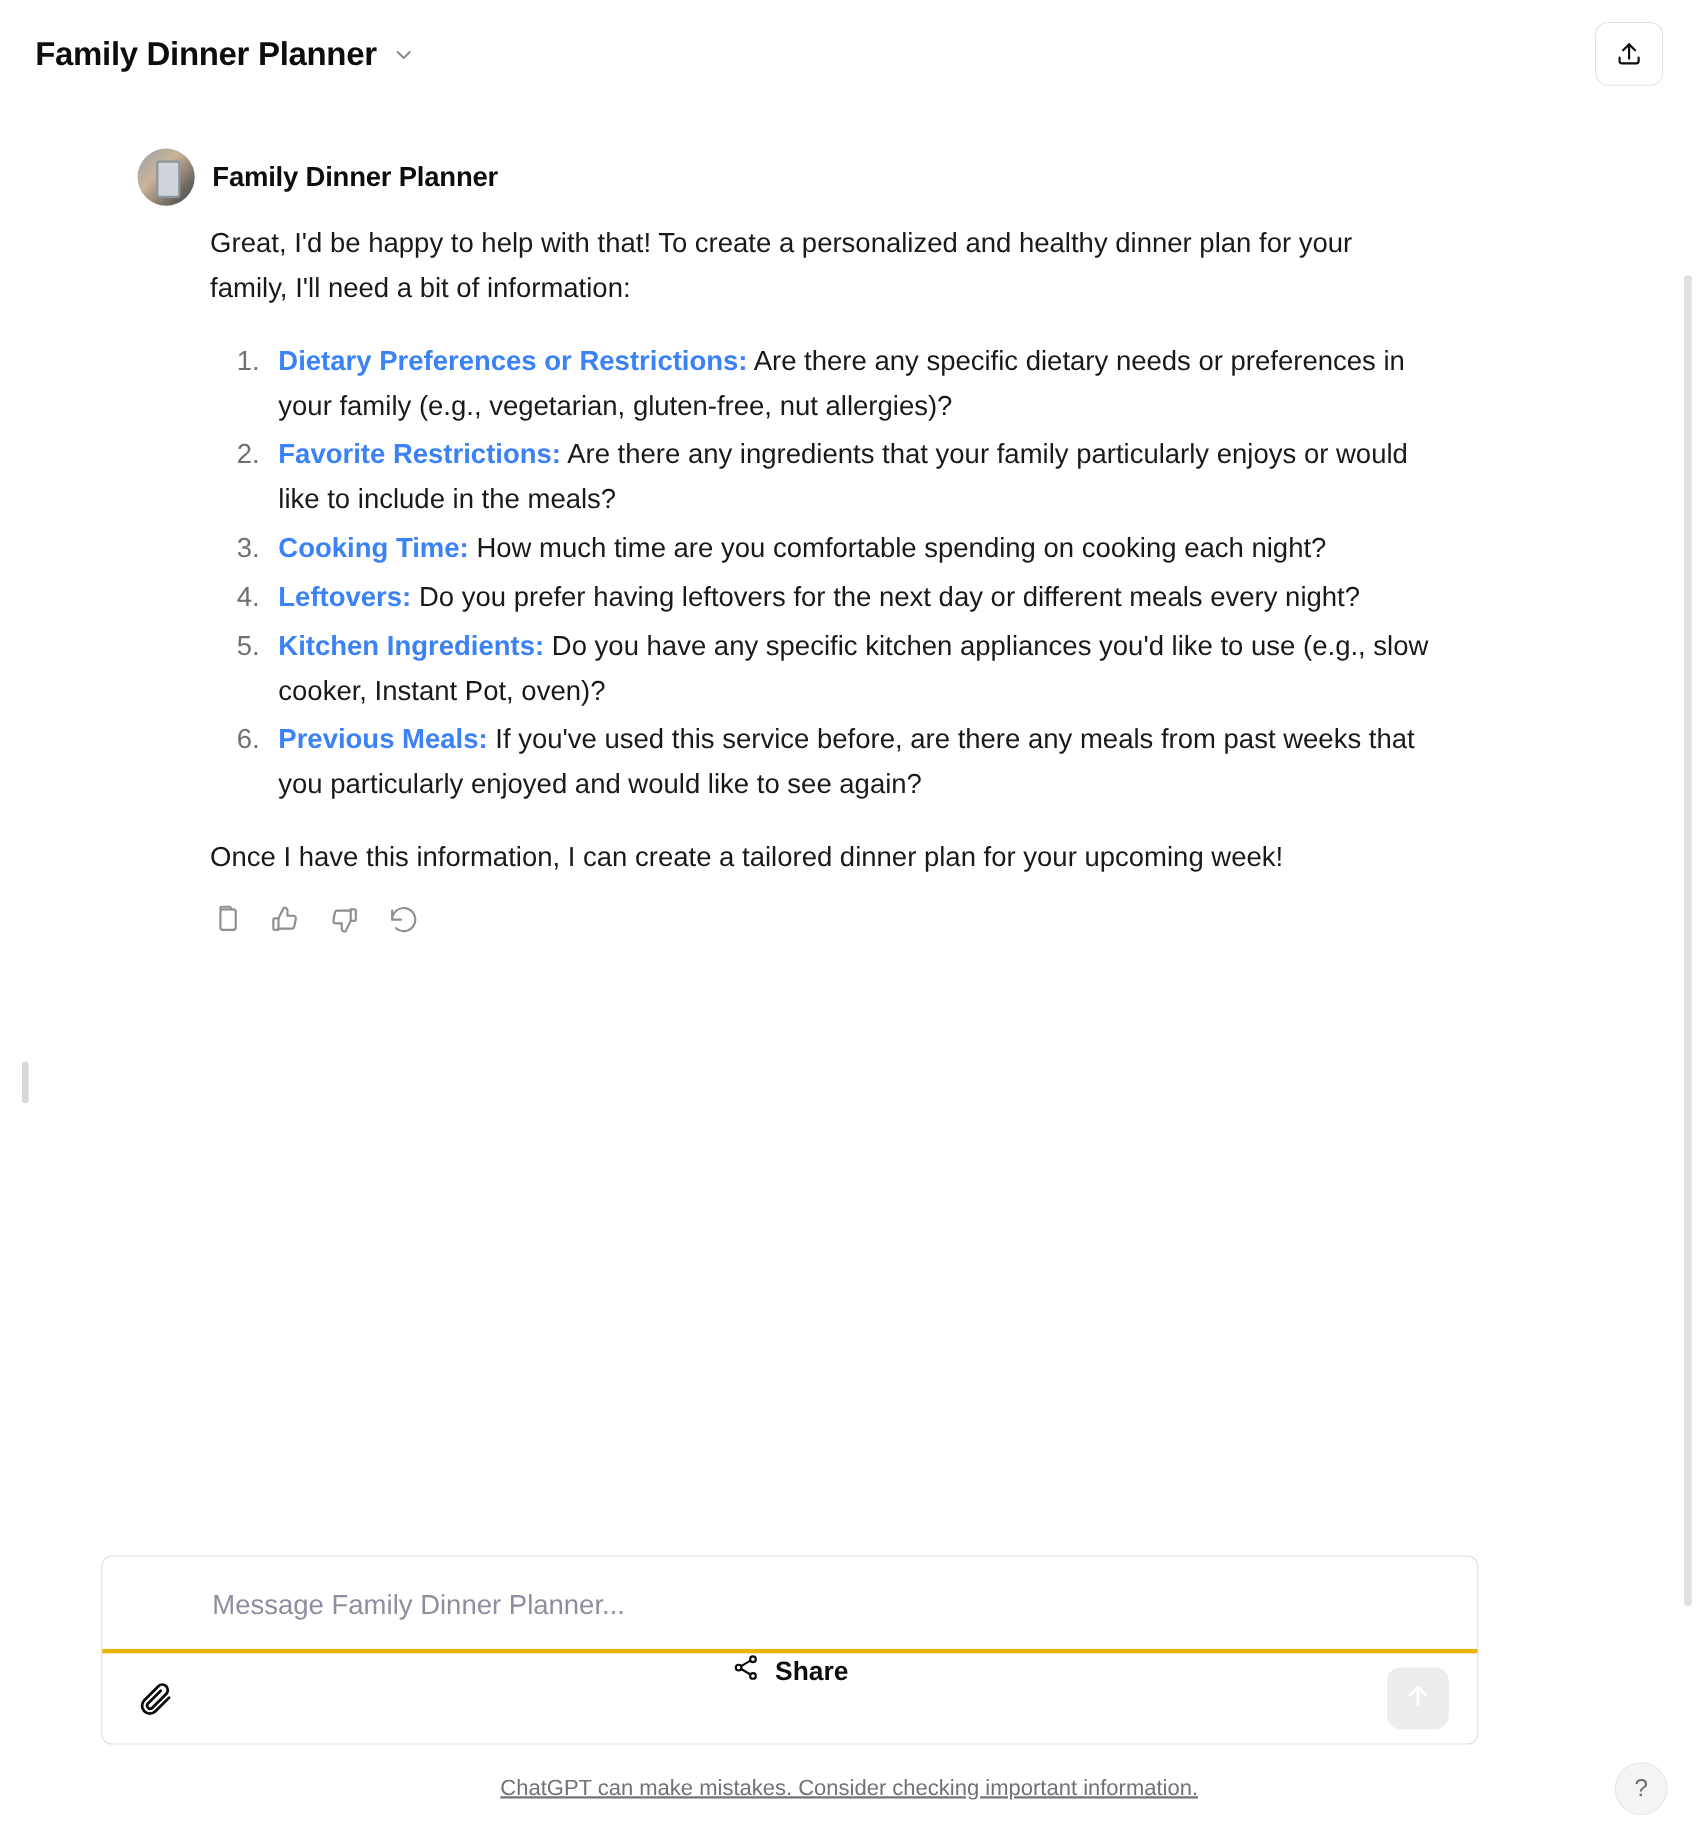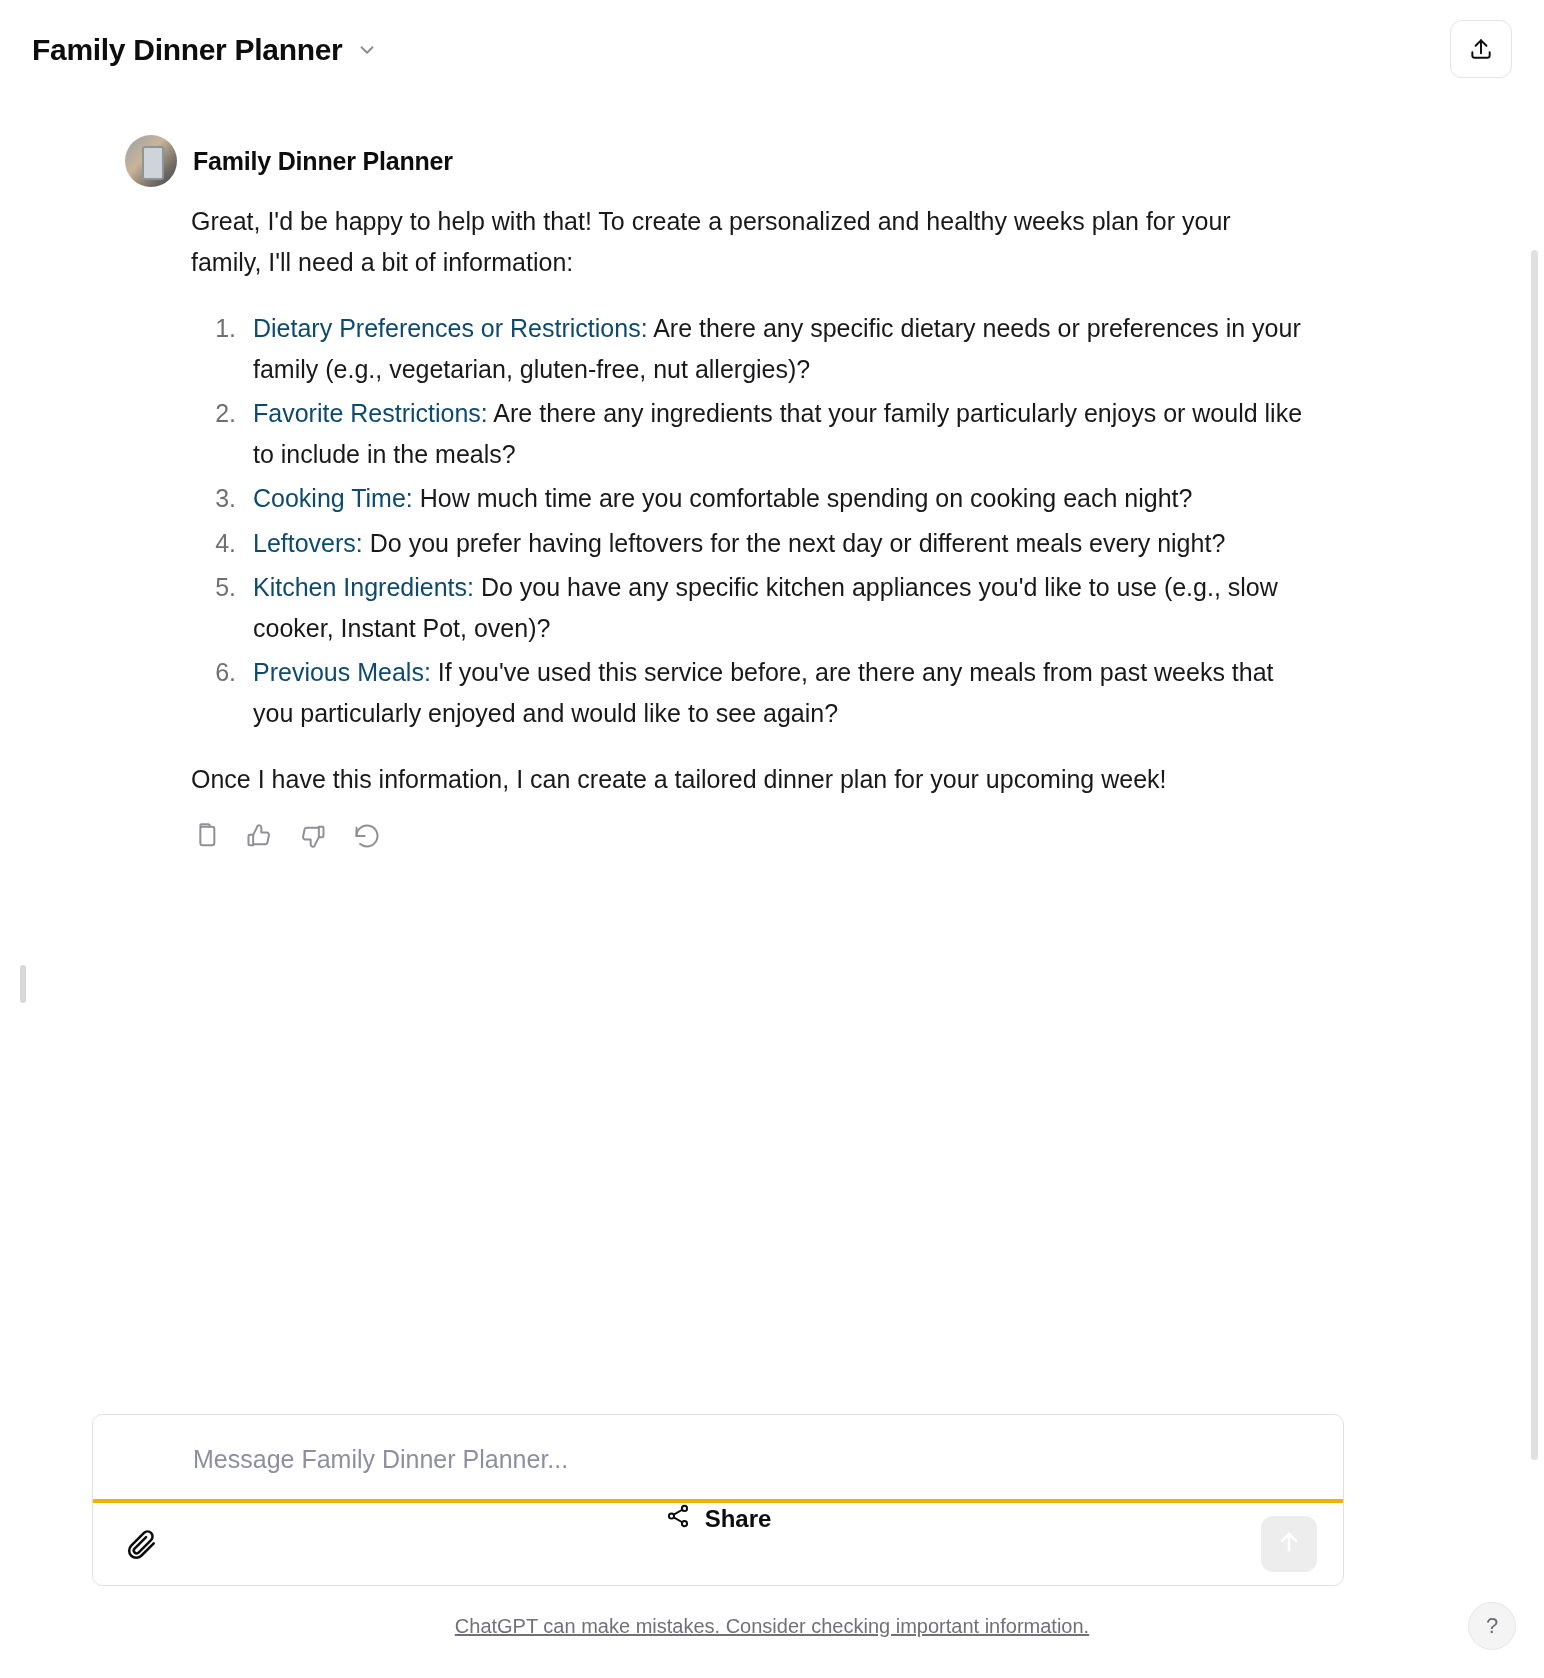--- a/index.html
+++ b/index.html
@@ -114,21 +114,21 @@
   .body-text p.tight { margin-bottom: 26px; }
   ol.qs {
     margin: 0 0 26px 0;
     padding-left: 52px;
   }
   ol.qs li {
     margin-bottom: 4px;
     padding-left: 10px;
   }
   ol.qs li::marker { color: #707070; }
-  .lbl { font-weight: 400; color: #0c4a6e; }
+  .lbl { font-weight: 700; color: #3b82f6; }
 
   .actions {
     display: flex;
     gap: 26px;
     padding-left: 66px;
     margin-top: 16px;
     color: #8f8f94;
   }
   .act { cursor: pointer; width: 28px; height: 28px; display: block; }
   .act svg { display: block; }
@@ -266,21 +266,21 @@
 
 <div class="conversation">
 
   <div class="msg">
     <div class="msg-head">
       <div class="avatar"></div>
       <div class="sender">Family Dinner Planner</div>
     </div>
 
     <div class="body-text">
-      <p class="tight">Great, I'd be happy to help with that! To create a personalized and healthy weeks plan for your family, I'll need a bit of information:</p>
+      <p class="tight">Great, I'd be happy to help with that! To create a personalized and healthy dinner plan for your family, I'll need a bit of information:</p>
 
       <ol class="qs">
         <li>
           <span class="lbl">Dietary Preferences or Restrictions:</span><span> Are there any specific dietary needs or preferences in your family (e.g., vegetarian, gluten-free, nut allergies)?</span>
         </li>
         <li>
           <span class="lbl">Favorite Restrictions:</span><span> Are there any ingredients that your family particularly enjoys or would like to include in the meals?</span>
         </li>
         <li>
           <span class="lbl">Cooking Time:</span><span> How much time are you comfortable spending on cooking each night?</span>

